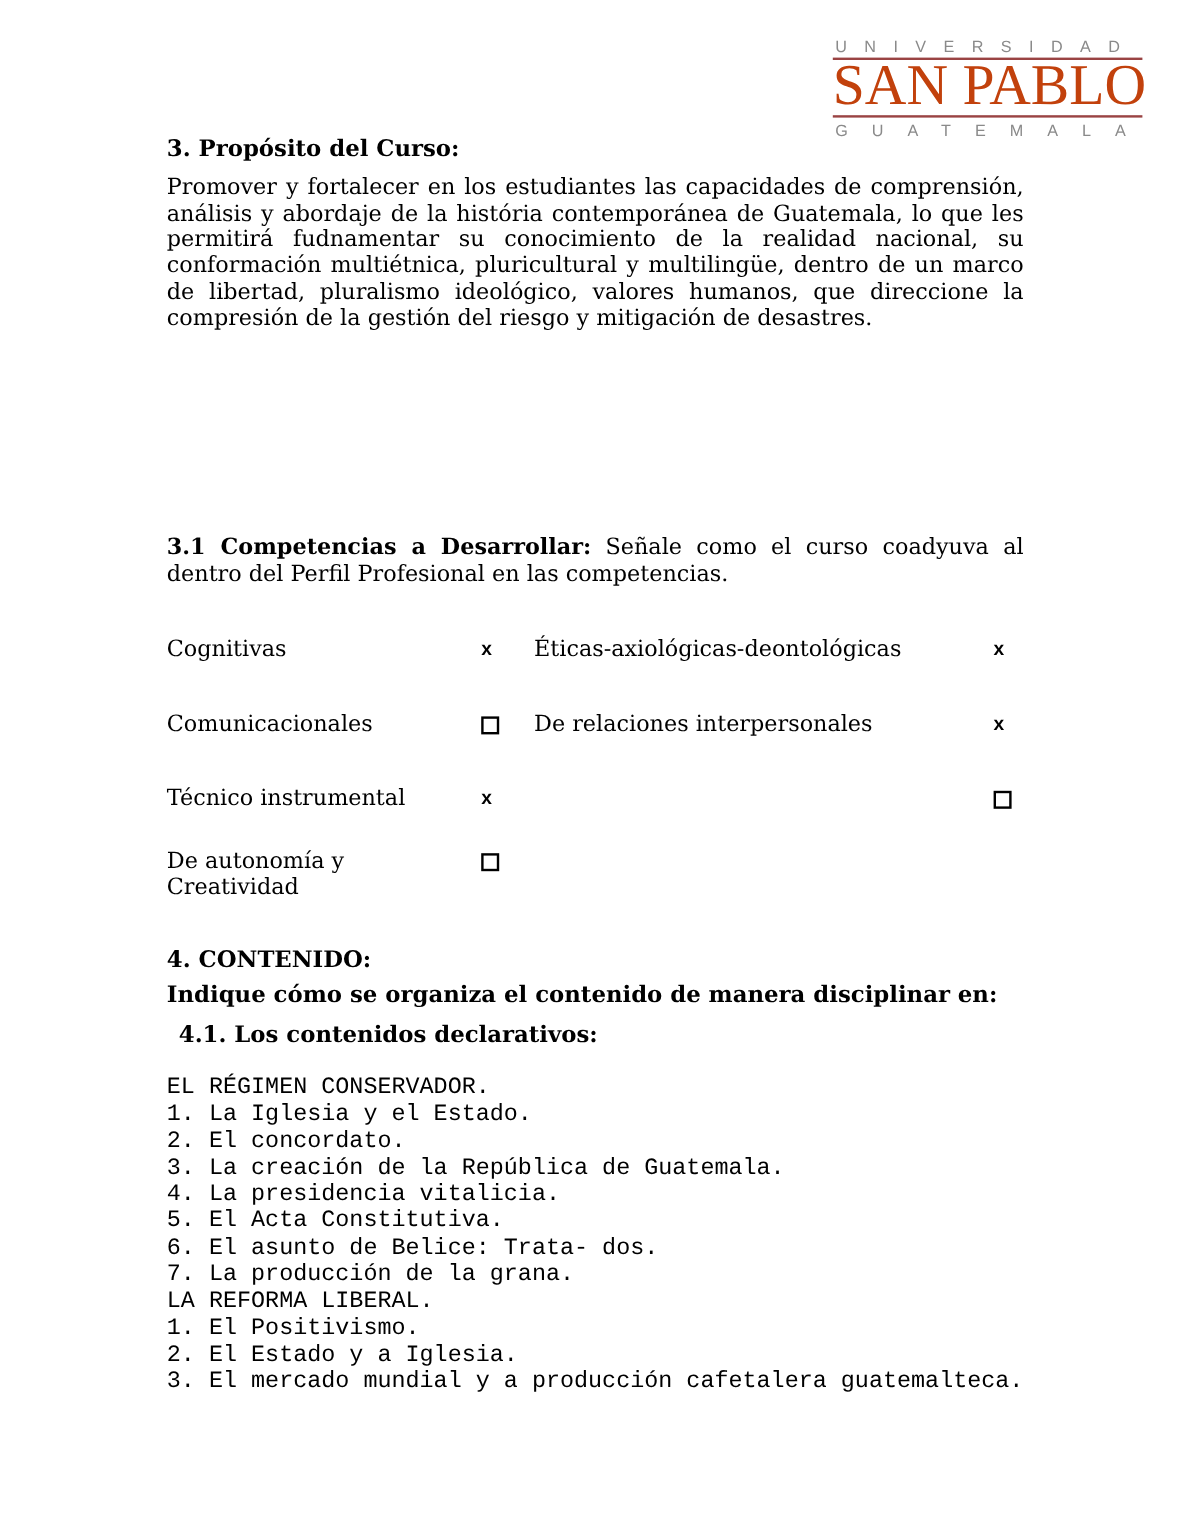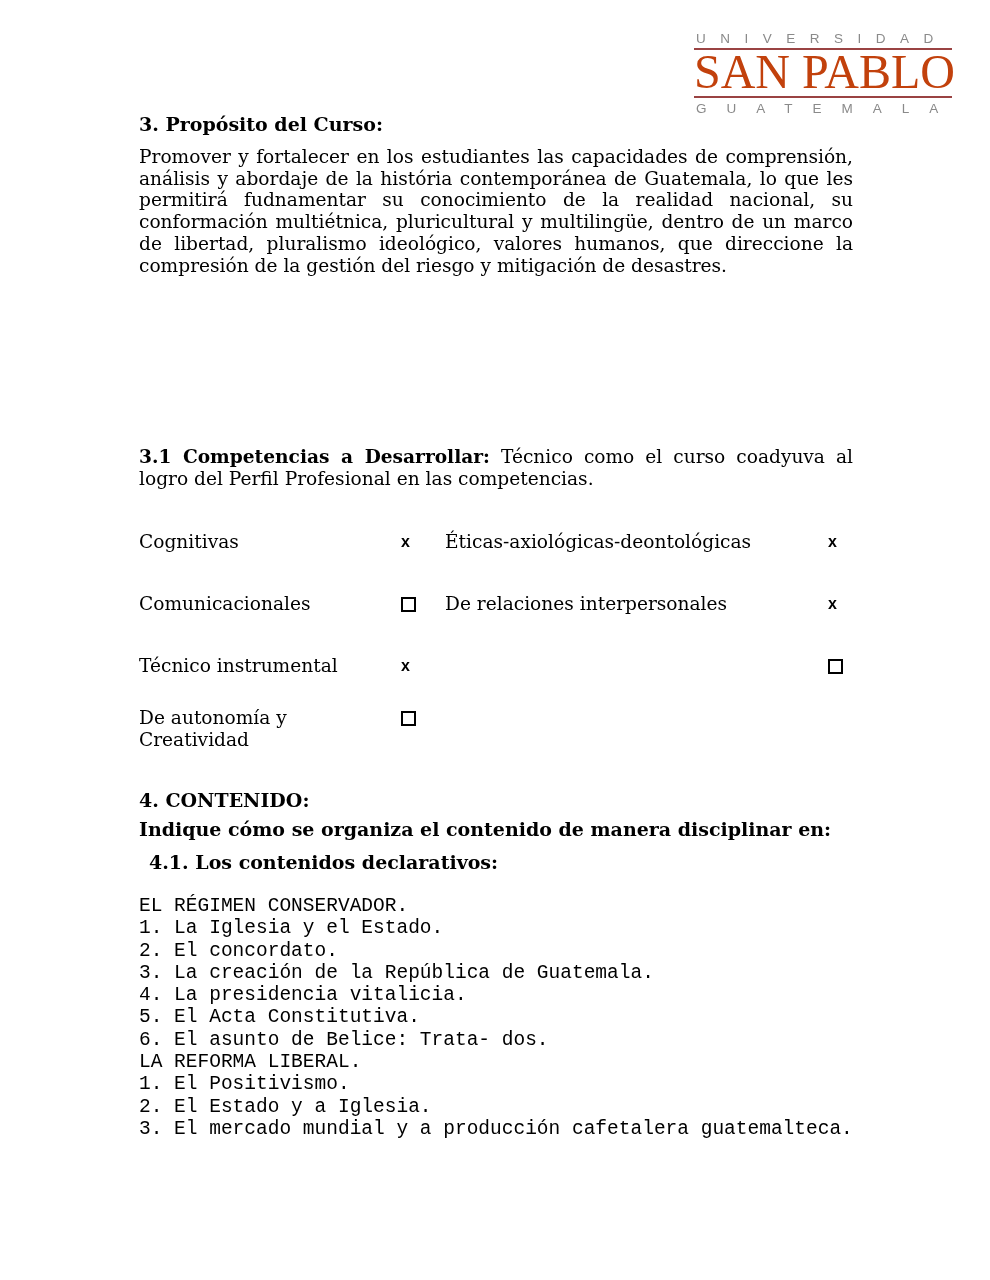--- a/index.html
+++ b/index.html
@@ -94,21 +94,21 @@
     <div class="logo-top">UNIVERSIDAD</div>
     <div class="logo-rule"></div>
     <div class="logo-name">SAN PABLO</div>
     <div class="logo-rule logo-rule2"></div>
     <div class="logo-bottom">GUATEMALA</div>
   </div>
 
   <div class="abs h-sec" id="proposito-heading">3. Propósito del Curso:</div>
   <div class="abs" id="proposito-body">Promover y fortalecer en los estudiantes las capacidades de comprensión, análisis y abordaje de la história contemporánea de Guatemala, lo que les permitirá fudnamentar su conocimiento de la realidad nacional, su conformación multiétnica, pluricultural y multilingüe, dentro de un marco de libertad, pluralismo ideológico, valores humanos, que direccione la compresión de la gestión del riesgo y mitigación de desastres.</div>
 
-  <div class="abs" id="competencias-intro"><span class="bold">3.1 Competencias a Desarrollar:</span> <span>Técnico como el curso coadyuva al logro del Perfil Profesional en las competencias.</span></div>
+  <div class="abs" id="competencias-intro"><span class="bold">3.1 Competencias a Desarrollar:</span> <span>Señale como el curso coadyuva al dentro del Perfil Profesional en las competencias.</span></div>
 
   <div class="comp-row" id="row-1">
     <div class="comp-label c1">Cognitivas</div>
     <span class="comp-mark m1 mark-x">x</span>
     <div class="comp-label c2">Éticas-axiológicas-deontológicas</div>
     <span class="comp-mark m2 mark-x">x</span>
   </div>
 
   <div class="comp-row" id="row-2">
     <div class="comp-label c1">Comunicacionales</div>
@@ -134,19 +134,20 @@
   <div class="abs h-sec" id="contenido-41">4.1. Los contenidos declarativos:</div>
 
   <div class="abs" id="content-list">
     <div class="content-line">EL RÉGIMEN CONSERVADOR.</div>
     <div class="content-line">1. La Iglesia y el Estado.</div>
     <div class="content-line">2. El concordato.</div>
     <div class="content-line">3. La creación de la República de Guatemala.</div>
     <div class="content-line">4. La presidencia vitalicia.</div>
     <div class="content-line">5. El Acta Constitutiva.</div>
     <div class="content-line">6. El asunto de Belice: Trata- dos.</div>
+    <div class="content-line">7. La producción de la grana.</div>
     <div class="content-line">LA REFORMA LIBERAL.</div>
     <div class="content-line">1. El Positivismo.</div>
     <div class="content-line">2. El Estado y a Iglesia.</div>
     <div class="content-line">3. El mercado mundial y a producción cafetalera guatemalteca.</div>
   </div>
 
 </div>
 
 </body></html>

